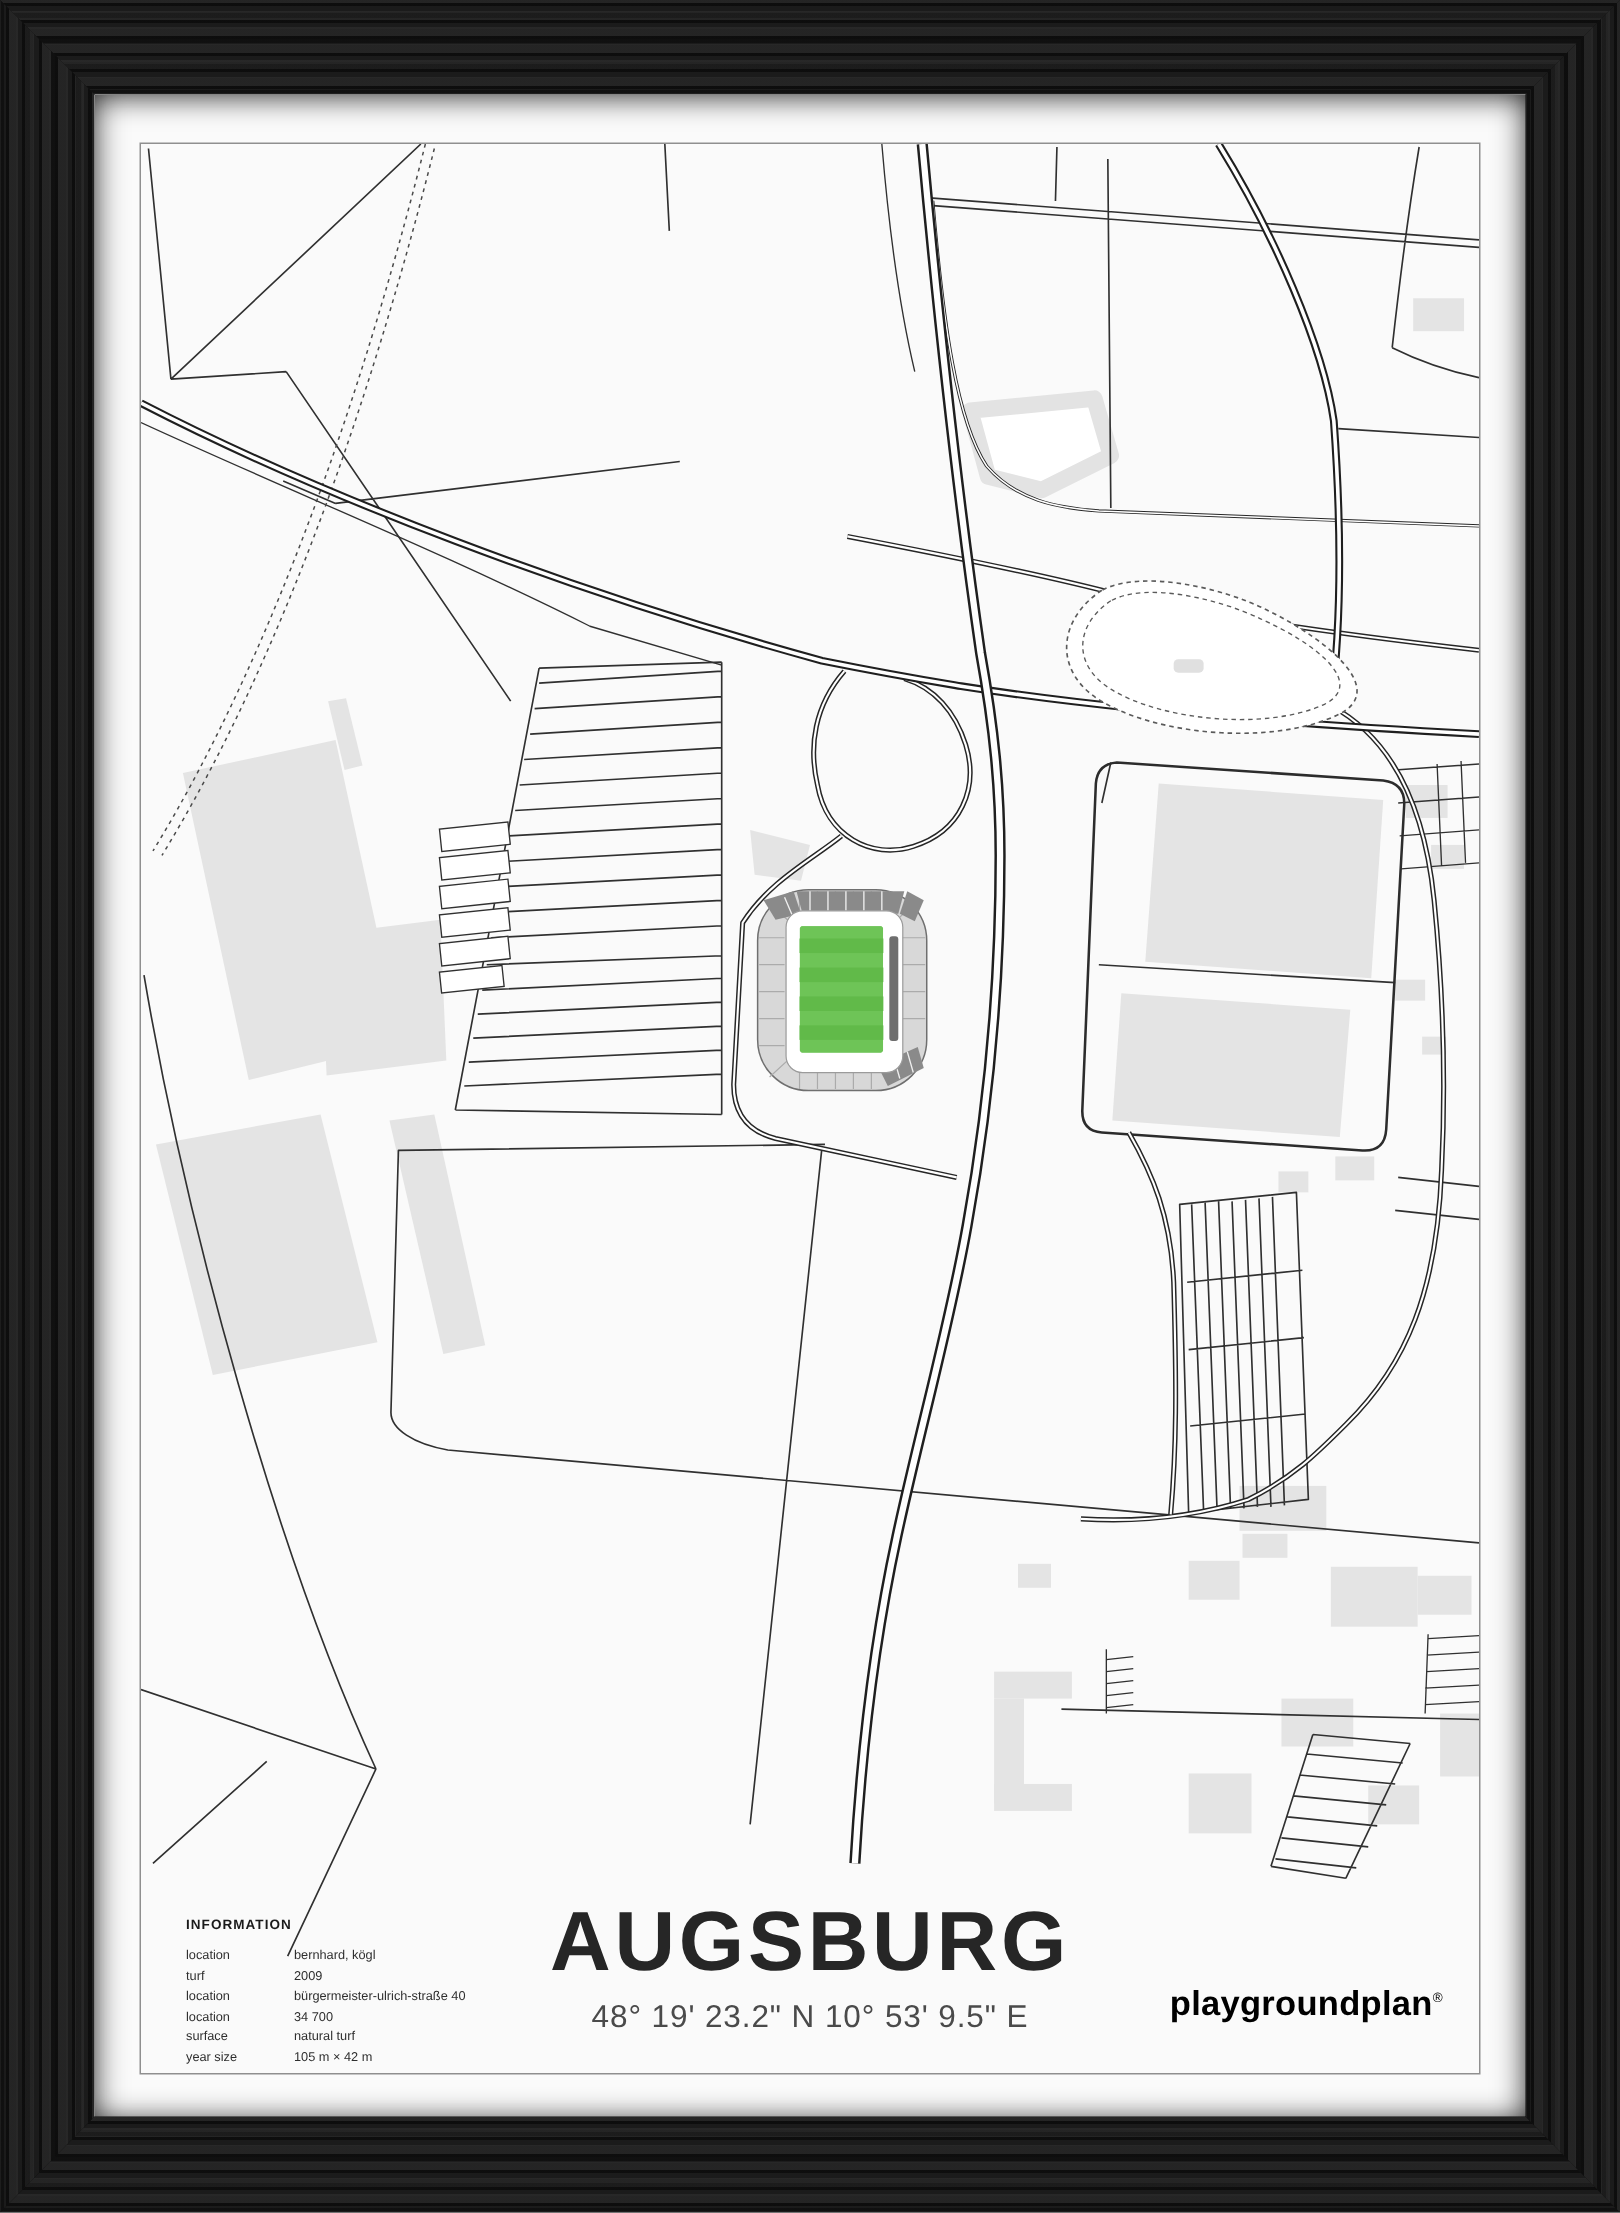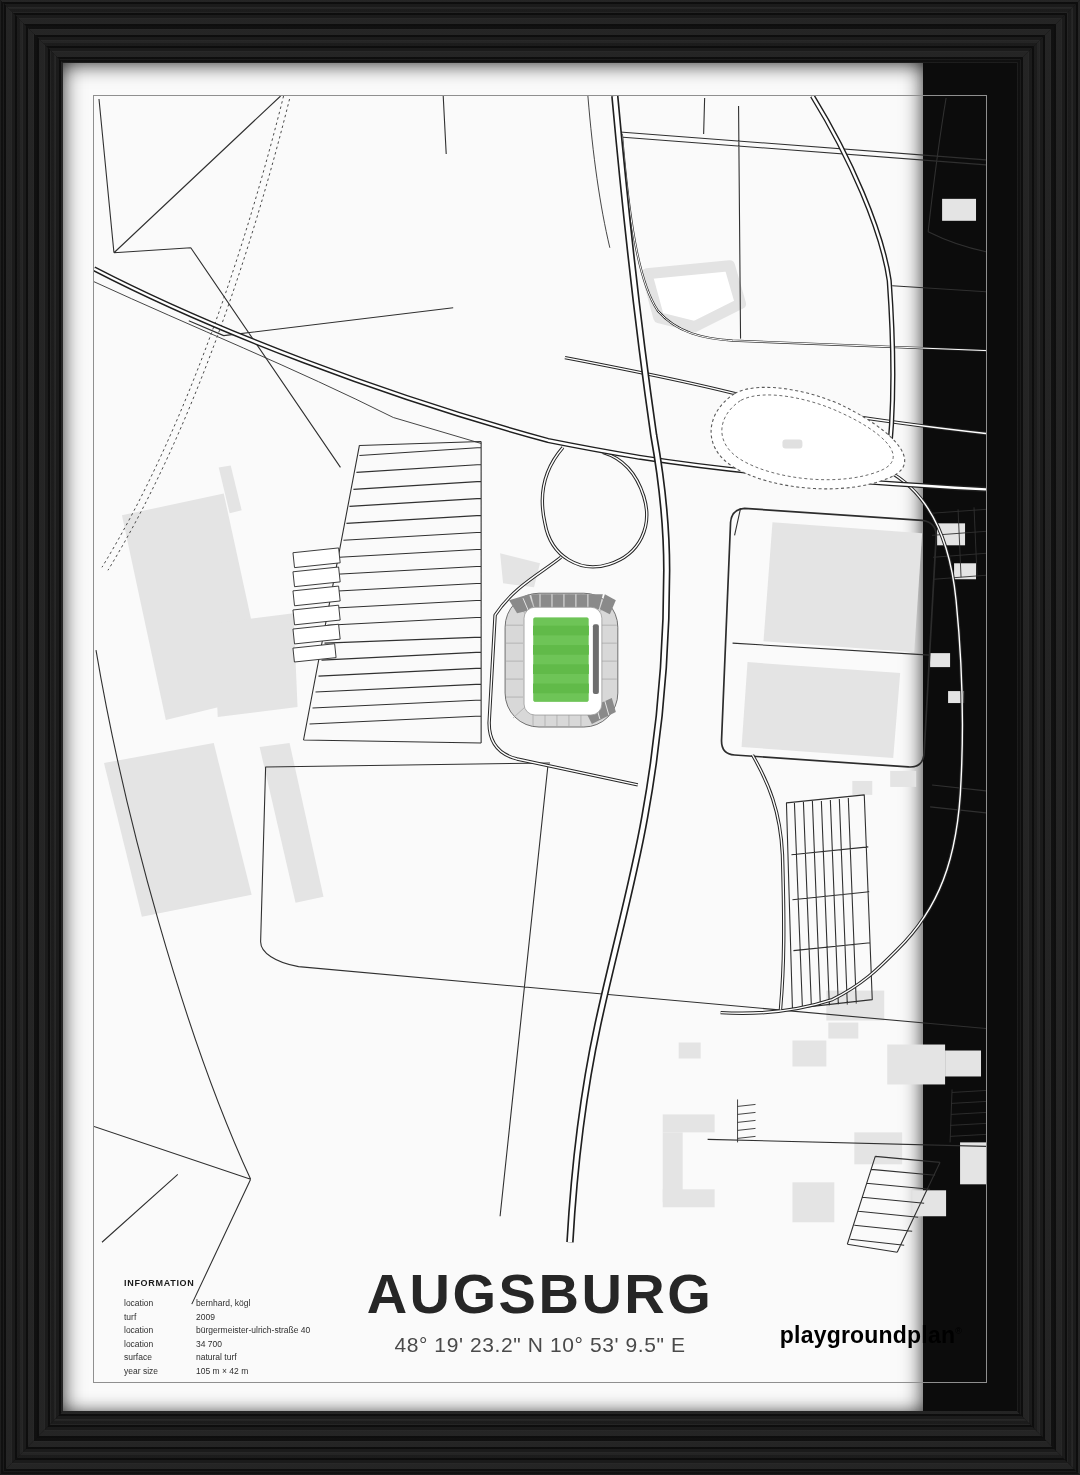--- a/index.html
+++ b/index.html
@@ -14,21 +14,21 @@
   .fr.h{background-image:
       repeating-linear-gradient(0deg, rgba(255,255,255,.055) 0 1px, rgba(0,0,0,0) 1px 4px, rgba(0,0,0,.5) 4px 6px, rgba(70,70,70,.22) 6px 11px),
       repeating-linear-gradient(0deg, rgba(0,0,0,.4) 0 3px, rgba(0,0,0,0) 3px 17px);}
   .fr.v{background-image:
       repeating-linear-gradient(90deg, rgba(255,255,255,.055) 0 1px, rgba(0,0,0,0) 1px 4px, rgba(0,0,0,.5) 4px 6px, rgba(70,70,70,.22) 6px 11px),
       repeating-linear-gradient(90deg, rgba(0,0,0,.4) 0 3px, rgba(0,0,0,0) 3px 17px);}
   .fr.top{left:0;top:0;width:1080px;height:63px;clip-path:polygon(0 0,100% 0,1017px 63px,63px 63px)}
   .fr.bottom{left:0;top:1411px;width:1080px;height:64px;clip-path:polygon(63px 0,1017px 0,100% 100%,0 100%)}
   .fr.left{left:0;top:0;width:63px;height:1475px;clip-path:polygon(0 0,63px 63px,63px 1411px,0 100%)}
   .fr.right{left:1017px;top:0;width:63px;height:1475px;clip-path:polygon(63px 0,63px 100%,0 1411px,0 63px)}
-  .poster{position:absolute;left:63px;top:63px;width:860px;height:1348px;background:var(--paper);
+  .poster{position:absolute;left:63px;top:63px;width:954px;height:1348px;background:var(--paper);
       box-shadow:inset 0 14px 18px -10px rgba(0,0,0,.6), inset 0 -12px 16px -10px rgba(0,0,0,.45),
                  inset 16px 0 18px -12px rgba(0,0,0,.5), inset -16px 0 18px -12px rgba(0,0,0,.5);}
   .print-area{position:absolute;left:30px;top:32px;width:892px;height:1286px;border:1px solid var(--border-line)}
   svg.map{position:absolute;left:0;top:0;display:block}
 
   .t{fill:none;stroke:var(--map-line);stroke-width:1.1;stroke-linejoin:round}
   .t2{fill:none;stroke:var(--map-line);stroke-width:.9}
   .blk{fill:none;stroke:#2c2c2c;stroke-width:1.7;stroke-linejoin:round}
   .bld{fill:var(--building-gray)}
   .bo{fill:#fff;stroke:var(--map-line);stroke-width:.9}

